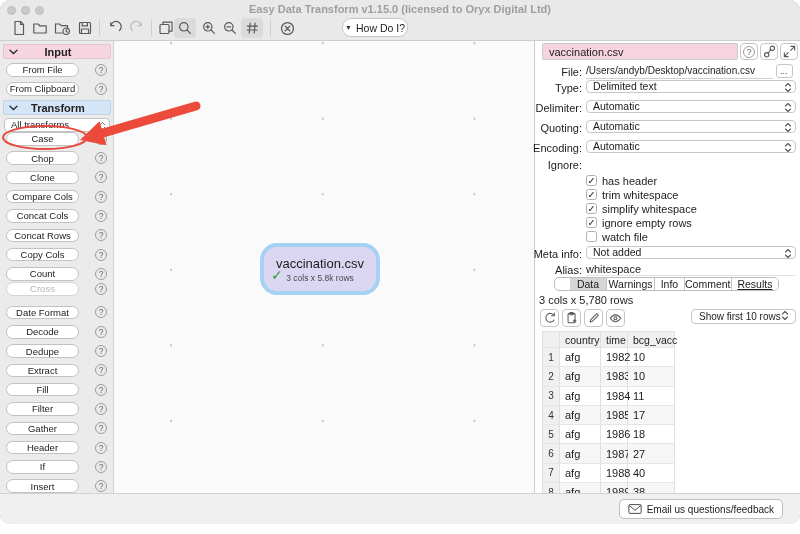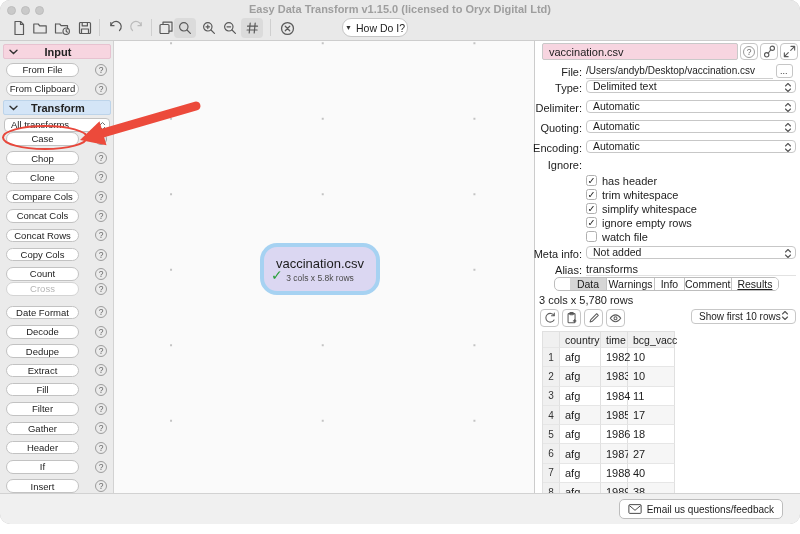--- a/index.html
+++ b/index.html
@@ -414,21 +414,21 @@
 
     <div class="flabel" style="top:207px">Meta info:</div>
     <div class="fselect" style="top:204.5px">
       <span>Not added</span>
       <span class="stp"><svg width="8" height="11" viewBox="0 0 8 11">
             <path d="M1.5 4L4 1.5L6.5 4M1.5 7L4 9.5L6.5 7" stroke="#555" fill="none" stroke-width="1.1" stroke-linecap="round" stroke-linejoin="round"></path>
           </svg></span>
     </div>
 
     <div class="flabel" style="top:223px">Alias:</div>
-    <div class="aliasval">transforms</div>
+    <div class="aliasval">whitespace</div>
 
     <div class="tabs">
       <div class="tab sel" style="width:40px">Data</div>
       <div class="tab" style="width:52px">Warnings</div>
       <div class="tab" style="width:32px">Info</div>
       <div class="tab" style="width:51px">Comment</div>
       <div class="tab" style="width:50px">Results</div>
     </div>
 
     <div class="stats">3 cols x 5,780 rows</div>

